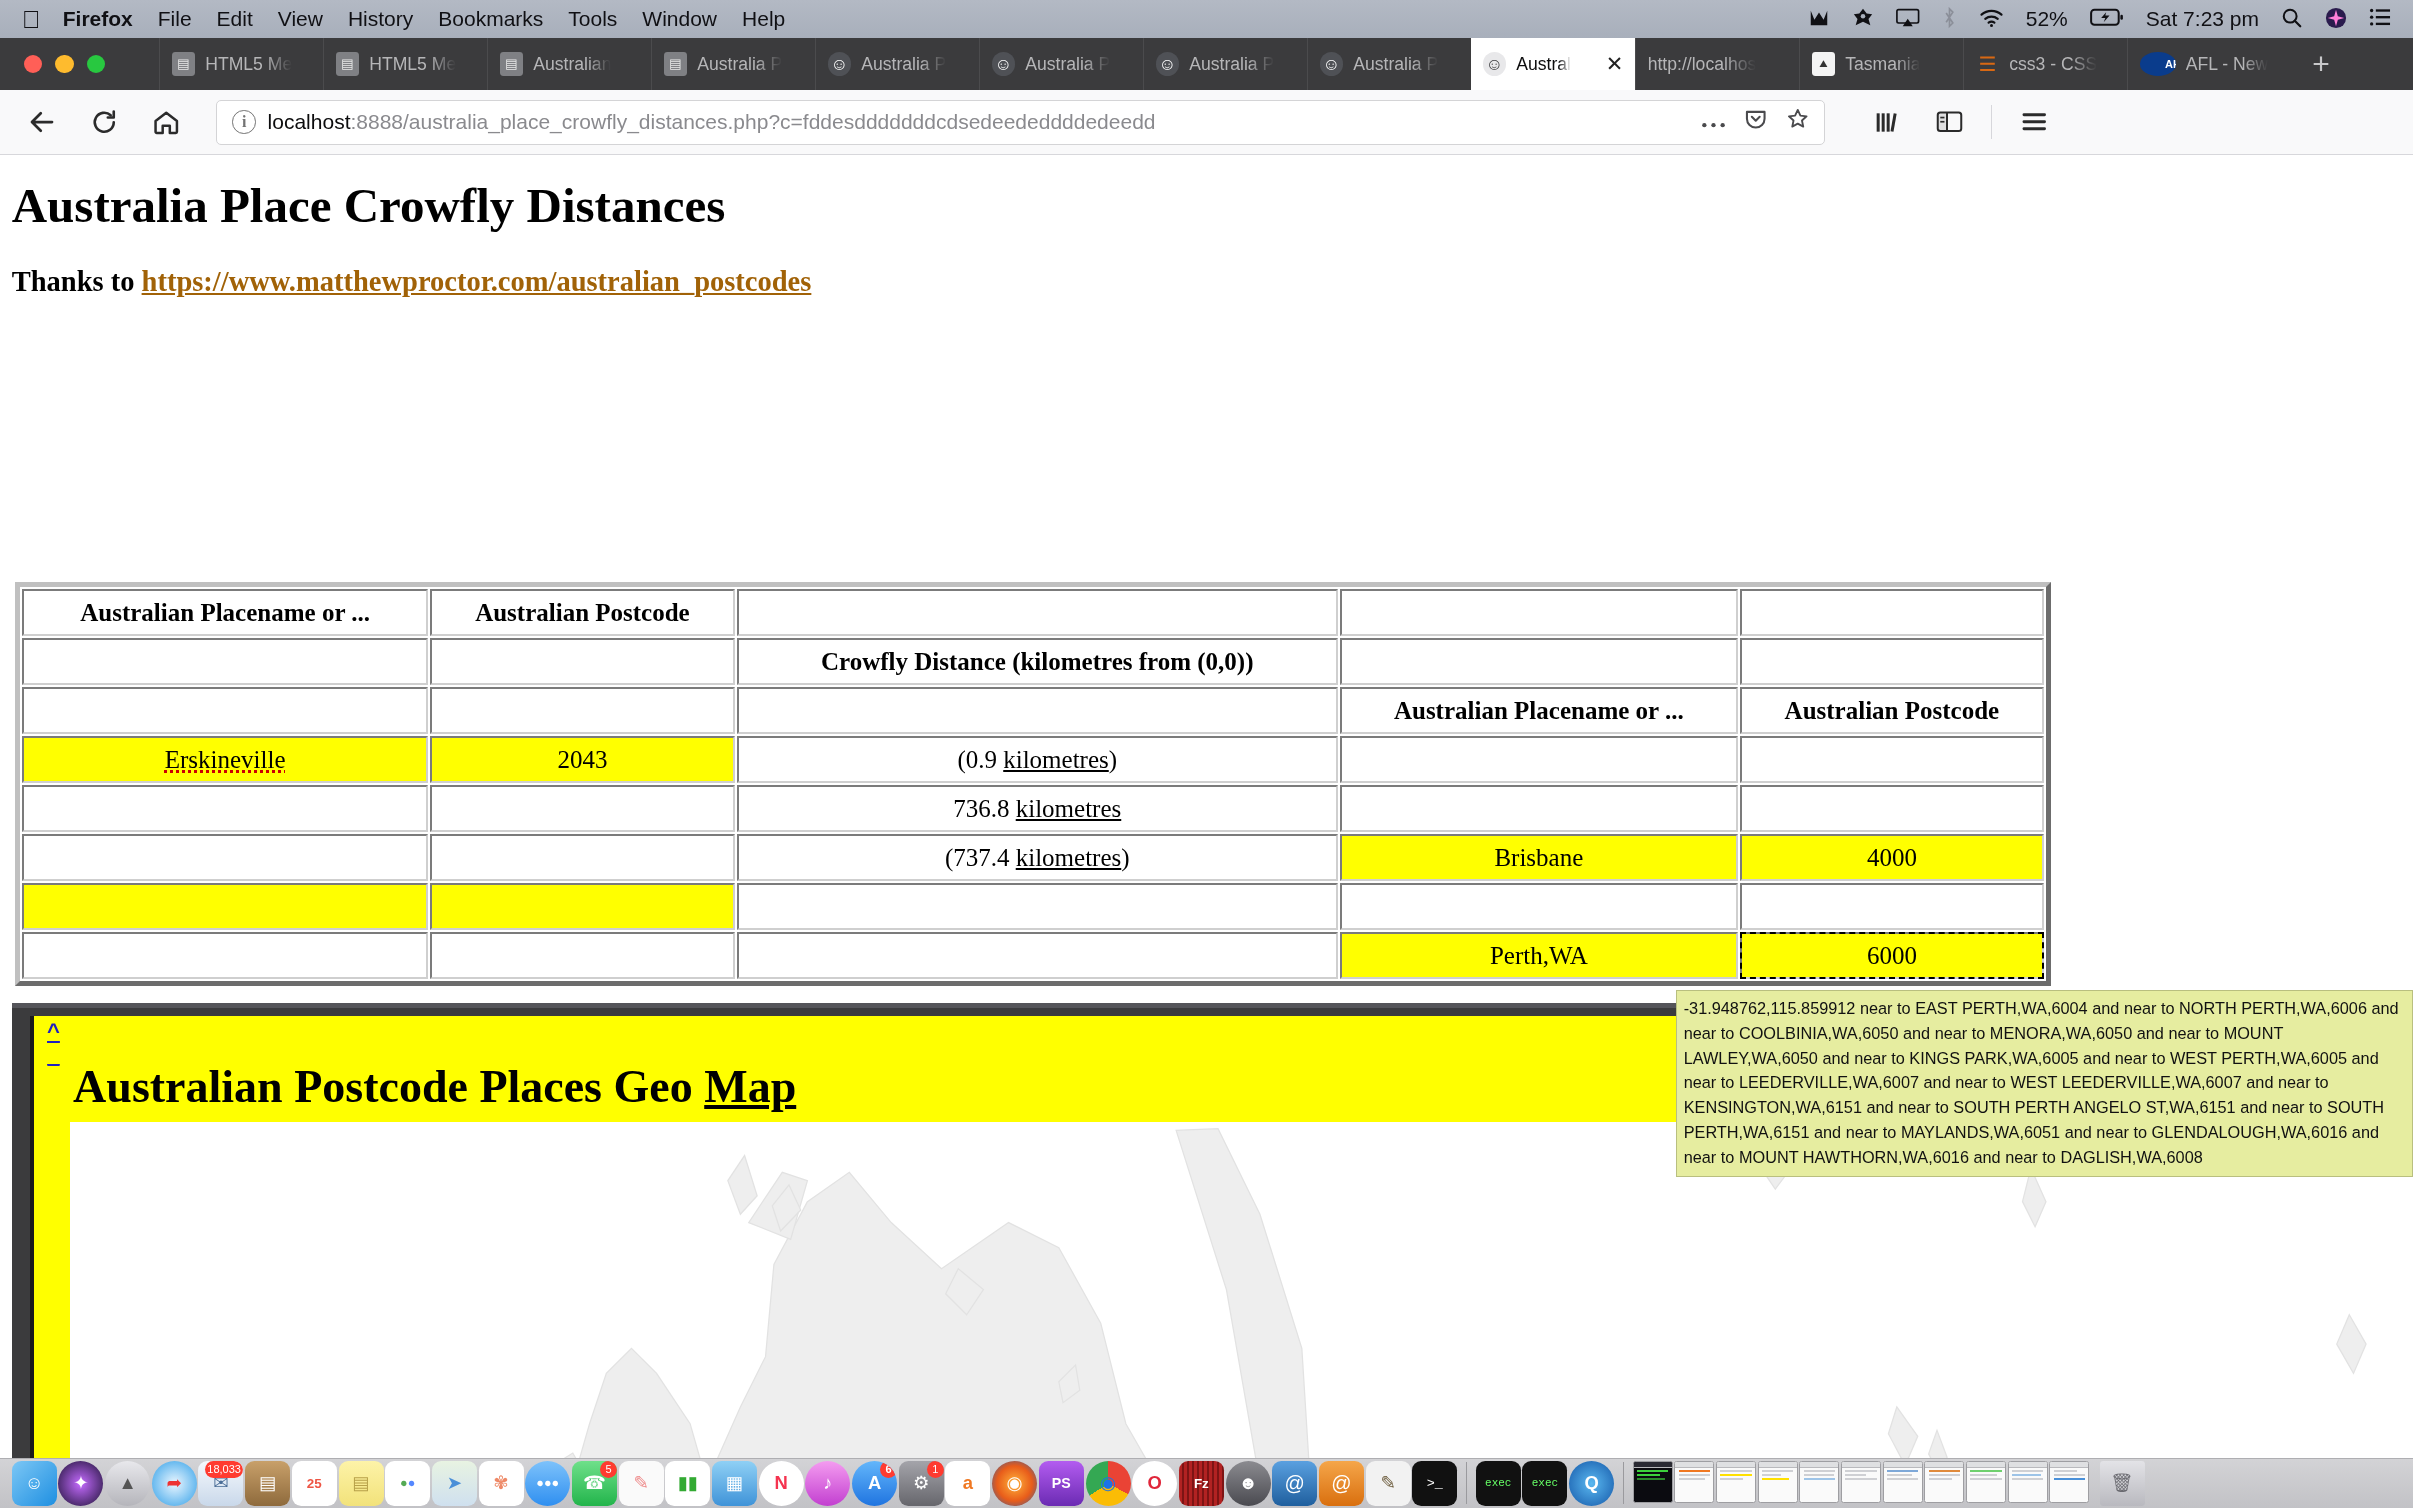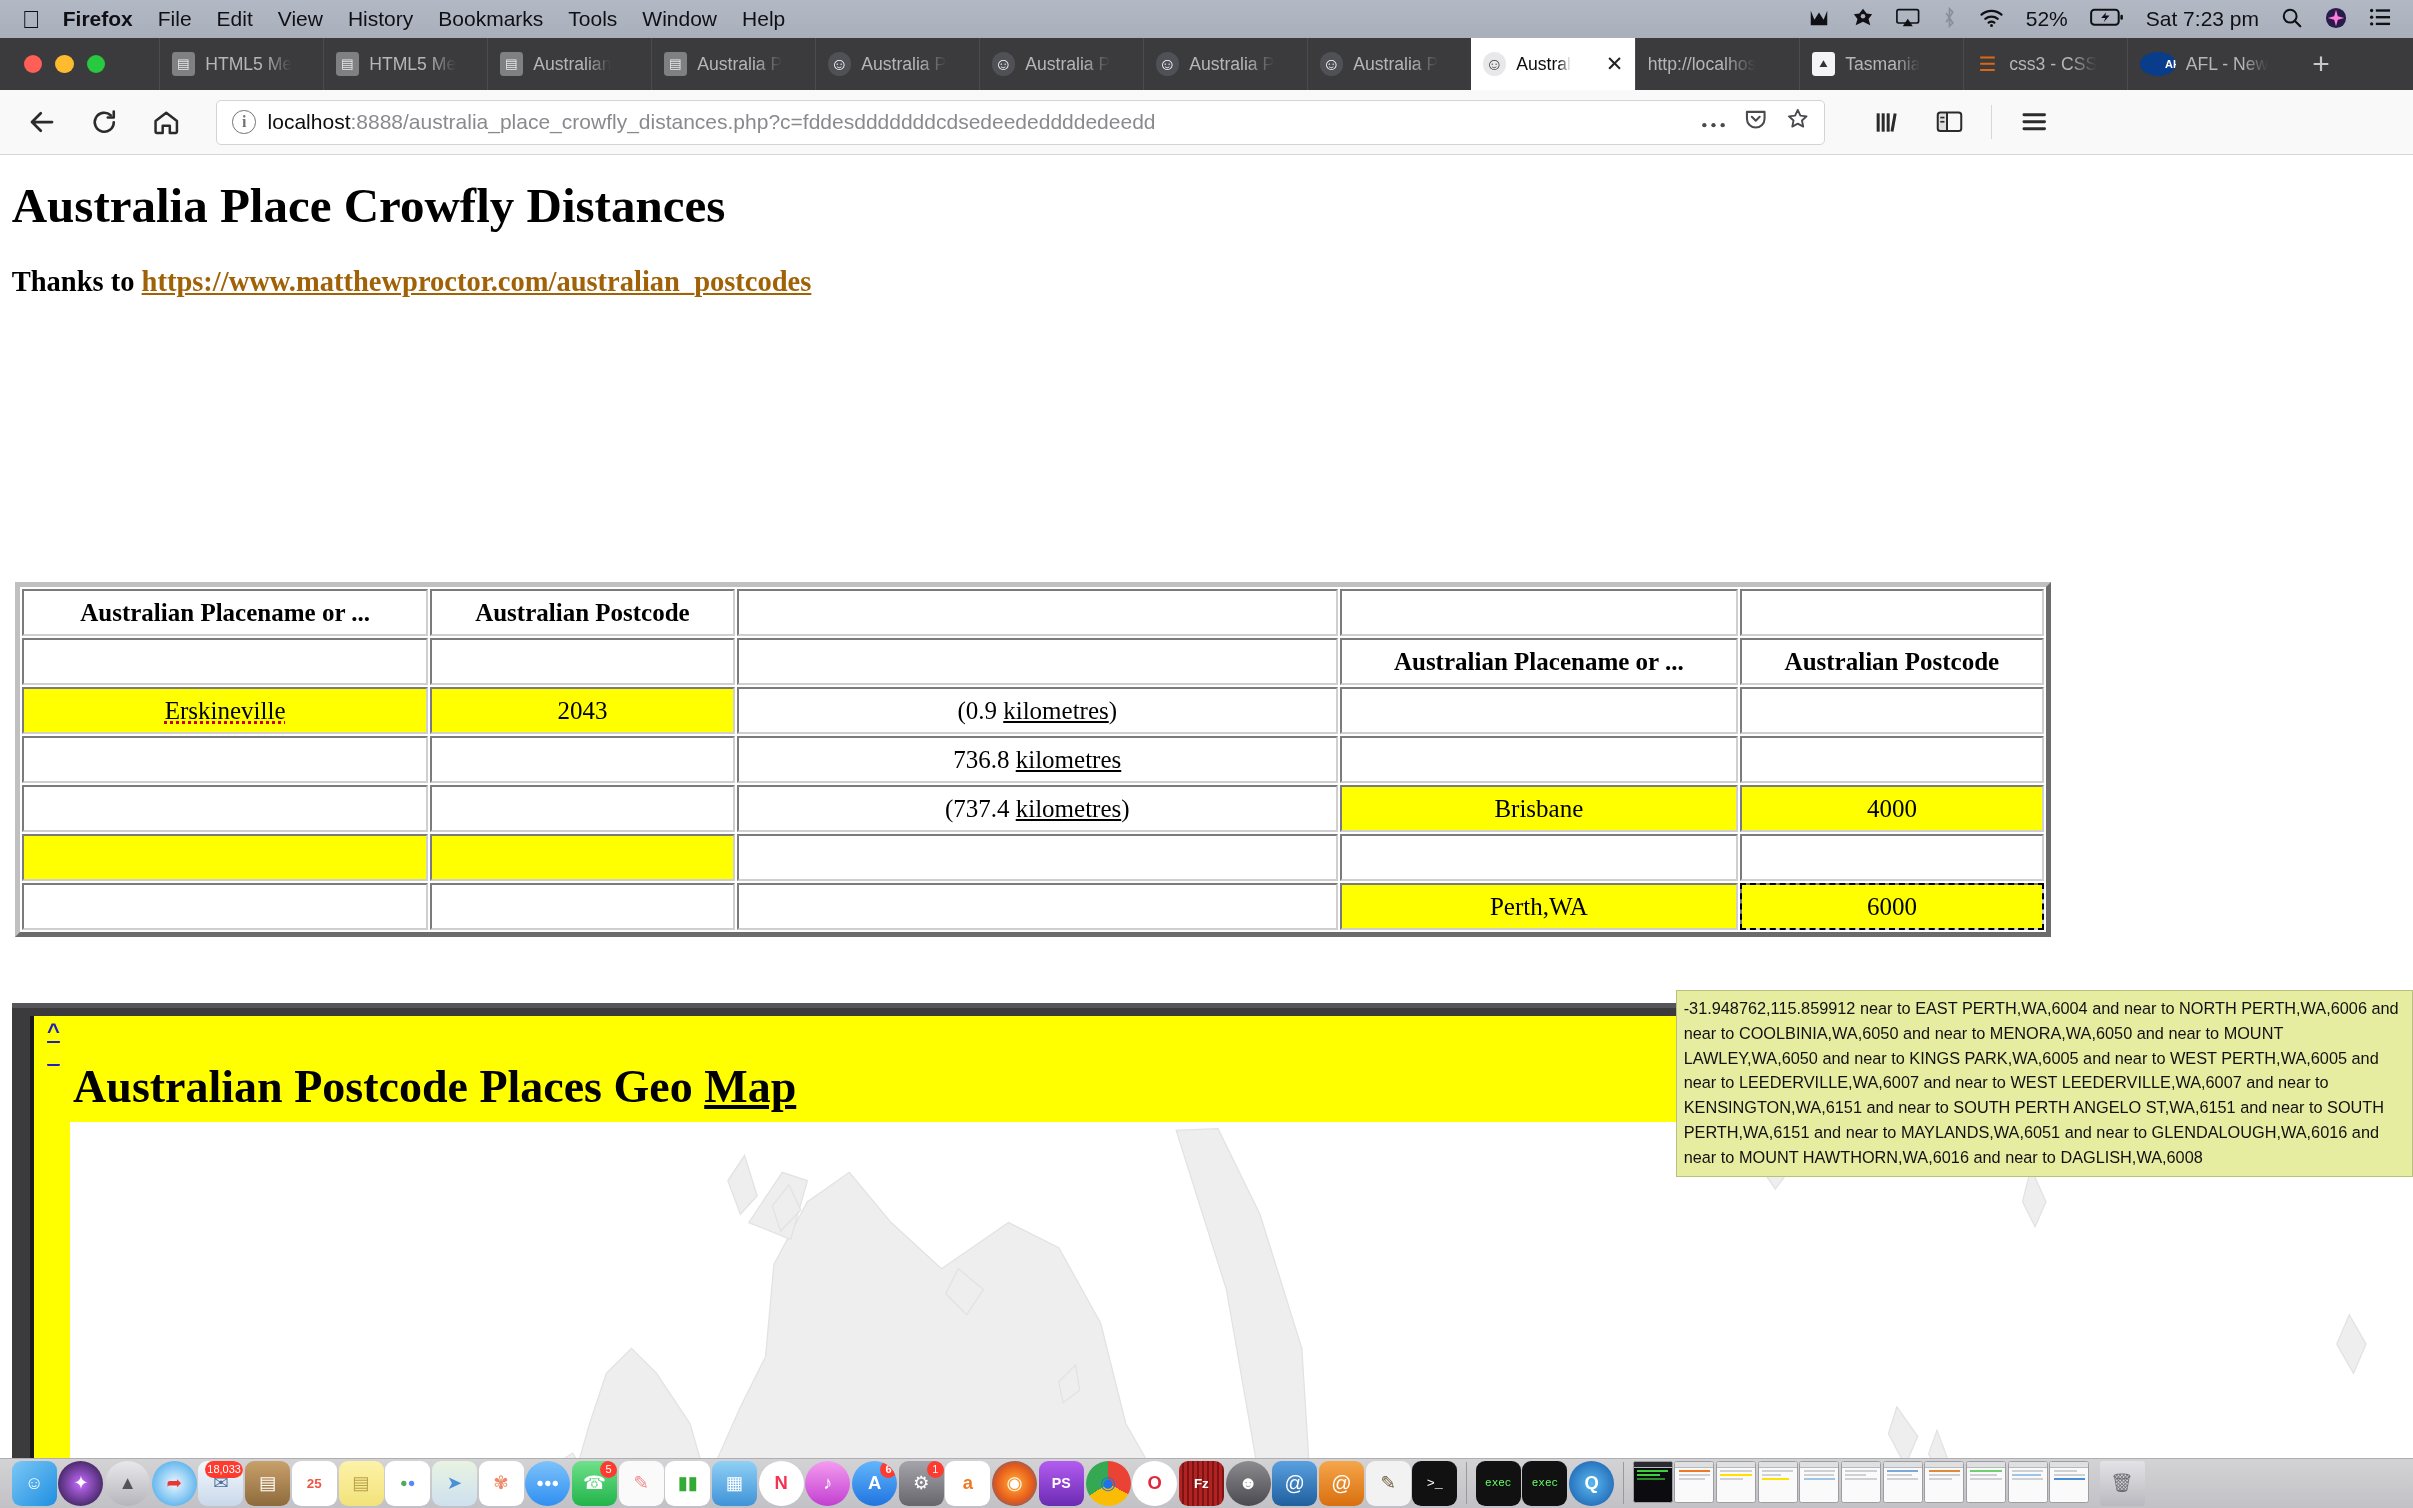--- a/index.html
+++ b/index.html
@@ -530,20 +530,27 @@
     <h1 class="pagetitle">Australia Place Crowfly Distances</h1>
     <h3 class="thanks"><span>Thanks to </span><a href="#">https://www.matthewproctor.com/australian_postcodes</a></h3>
 
     <div id="tablewrap">
       <table class="grid">
         <tbody>
             <tr>
           <td class="col1 hdr">Australian Placename or ...</td>
           <td class="col2 hdr">Australian Postcode</td>
           <td class="col3"></td>
+          <td class="col4"></td>
+          <td class="col5"></td>
+        </tr>
+        <tr>
+          <td class="col1"></td>
+          <td class="col2"></td>
+          <td class="col3 hdr">Crowfly Distance (kilometres from (0,0))</td>
           <td class="col4"></td>
           <td class="col5"></td>
         </tr>
         <tr>
           <td class="col1"></td>
           <td class="col2"></td>
           <td class="col3"></td>
           <td class="col4 hdr">Australian Placename or ...</td>
           <td class="col5 hdr">Australian Postcode</td>
         </tr>

